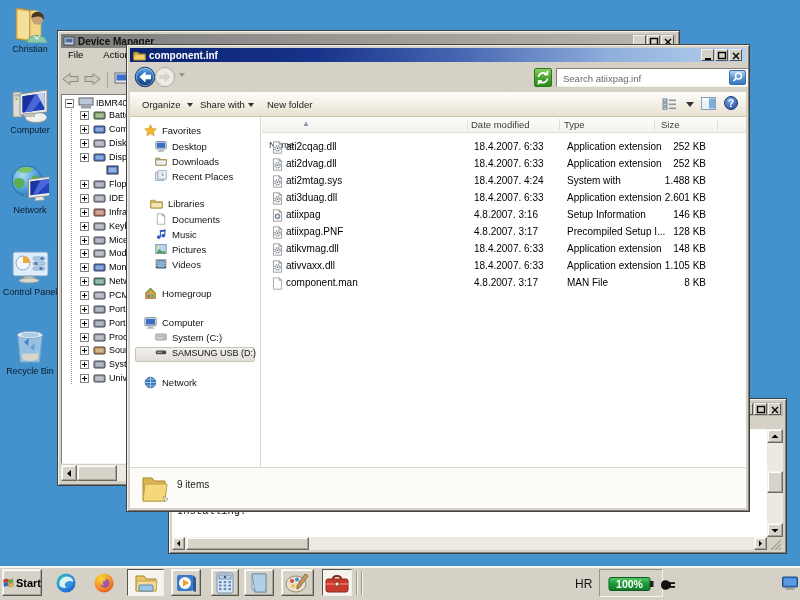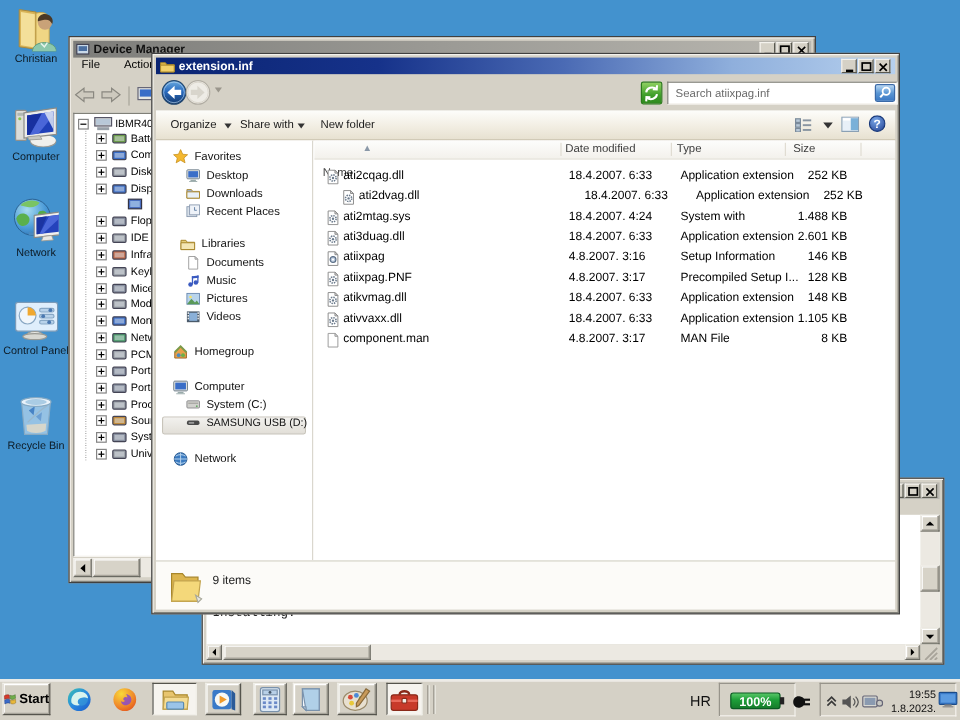--- a/index.html
+++ b/index.html
@@ -362,21 +362,21 @@
       </svg></div>
 </div>
 <div id="ex" class="win" style="left:126px; top:44px; width:624px; height:468px; z-index:3;">
 <div class="tbar active">
 <span style="margin-left:3px;display:inline-flex;">
         <svg width="13" height="13" viewBox="0 0 16 16">
           <path d="M1 4 L6 4 L7.5 6 L15 6 L15 13.5 L1 13.5 Z" fill="#e0b84a" stroke="#a8862a"></path>
           <path d="M1 6.5 L15 6.5 L15 13.5 L1 13.5 Z" fill="#f2d06a" stroke="#a8862a"></path>
         </svg>
       </span>
-<span class="ttl">extension.inf</span>
+<span class="ttl">component.inf</span>
 <div class="wbtns" style="right:4px;">
         <div class="wbtn"><svg width="13" height="12">
             <rect x="3" y="8" width="6" height="2" fill="#000"></rect>
           </svg></div>
         <div class="wbtn"><svg width="13" height="12">
             <rect x="2.5" y="2.5" width="7" height="6" fill="none" stroke="#000" stroke-width="1.4"></rect>
           </svg></div>
         <div class="wbtn"><svg width="13" height="12">
             <path d="M3 3 L9 9 M9 3 L3 9" stroke="#000" stroke-width="1.4"></path>
           </svg></div>
@@ -578,21 +578,21 @@
 <path d="M3 1 L10 1 L13 4 L13 15 L3 15 Z" fill="#fff" stroke="#8c8c8c"></path>
 <path d="M10 1 L10 4 L13 4 Z" fill="#d8d8d8" stroke="#8c8c8c"></path>
 <circle cx="8" cy="9" r="3.2" fill="none" stroke="#6a7a8c" stroke-width="1.6" stroke-dasharray="1.5 1"></circle>
 <circle cx="8" cy="9" r="1.2" fill="#6a7a8c"></circle>
           </svg></span>
         <span style="position:absolute;left:24px;top:2px;">ati2cqag.dll</span>
         <span style="position:absolute;left:212px;top:2px;">18.4.2007. 6:33</span>
         <span style="position:absolute;left:305px;top:2px;">Application extension</span>
         <span style="position:absolute;left:380px;top:2px;width:64px;text-align:right;">252 KB</span>
       </div>
-<div class="frow" style="left:145px;top:39px;right:0;">
+<div class="frow" style="left:132px;top:39px;right:0;">
         <span style="position:absolute;left:9px;top:2px;"><svg width="13" height="13" viewBox="0 0 16 16">
 <path d="M3 1 L10 1 L13 4 L13 15 L3 15 Z" fill="#fff" stroke="#8c8c8c"></path>
 <path d="M10 1 L10 4 L13 4 Z" fill="#d8d8d8" stroke="#8c8c8c"></path>
 <circle cx="8" cy="9" r="3.2" fill="none" stroke="#6a7a8c" stroke-width="1.6" stroke-dasharray="1.5 1"></circle>
 <circle cx="8" cy="9" r="1.2" fill="#6a7a8c"></circle>
           </svg></span>
         <span style="position:absolute;left:24px;top:2px;">ati2dvag.dll</span>
         <span style="position:absolute;left:212px;top:2px;">18.4.2007. 6:33</span>
         <span style="position:absolute;left:305px;top:2px;">Application extension</span>
         <span style="position:absolute;left:380px;top:2px;width:64px;text-align:right;">252 KB</span>
@@ -797,35 +797,18 @@
         <rect x="2" y="3.5" width="41" height="13" rx="2" fill="url(#batg)" stroke="#0a5a22"></rect>
         <rect x="43" y="7" width="3.5" height="6" fill="#222"></rect>
         <text x="22.5" y="14" font-size="10.5" font-weight="bold" fill="#fff" text-anchor="middle" font-family="Liberation Sans">100%</text>
       </svg>
       <svg width="20" height="16" viewBox="0 0 20 16" style="position:absolute;left:58px;top:7px;">
         <path d="M3 8 C3 4.7 5.7 2.5 9 3.5 C11.5 4.2 13 6 13 8 C13 10 11.5 11.8 9 12.5 C5.7 13.5 3 11.3 3 8 Z" fill="#111"></path>
         <rect x="12" y="5.2" width="5" height="1.8" fill="#111"></rect>
         <rect x="12" y="9" width="5" height="1.8" fill="#111"></rect>
       </svg>
     </div>
-<div class="tray" style="left:683px;width:114px;">
-      <svg width="10" height="12" viewBox="0 0 10 12" style="position:absolute;left:4px;top:8px;">
-        <path d="M1.5 6.5 L5 3 L8.5 6.5" stroke="#3a3a3a" stroke-width="1.4" fill="none"></path>
-        <path d="M1.5 10 L5 6.5 L8.5 10" stroke="#3a3a3a" stroke-width="1.4" fill="none"></path>
-      </svg>
-      <svg width="16" height="14" viewBox="0 0 16 14" style="position:absolute;left:17px;top:8px;">
-        <path d="M1 5 L4 5 L8 1.5 L8 12.5 L4 9 L1 9 Z" fill="#555"></path>
-        <path d="M10 4 C12 6 12 8 10 10 M12 2.5 C15 5.5 15 8.5 12 11.5" stroke="#555" fill="none"></path>
-      </svg>
-      <svg width="18" height="14" viewBox="0 0 18 14" style="position:absolute;left:34px;top:8px;">
-        <rect x="1" y="2" width="12" height="9" rx="1" fill="#d8d8d2" stroke="#667"></rect>
-        <rect x="2.5" y="3.5" width="9" height="6" fill="#8a9ab0"></rect>
-        <circle cx="15" cy="8" r="2.5" fill="#c8c8c2" stroke="#667"></circle>
-      </svg>
-      <div style="position:absolute;left:52px;top:4px;width:44px;text-align:right;color:#111;font-size:9px;">19:55</div>
-      <div style="position:absolute;left:42px;top:15px;width:54px;text-align:right;color:#111;font-size:9px;">1.8.2023.</div>
-    </div>
 <div style="position:absolute;left:782px;top:9px;"><svg width="16" height="14" viewBox="0 0 16 14" style="">
         <rect x="0.5" y="1" width="15" height="10" rx="1" fill="#3a7ac8" stroke="#1a4a88"></rect>
         <rect x="2" y="2.5" width="12" height="7" fill="#5a9ae0"></rect>
         <rect x="5" y="11" width="6" height="1.5" fill="#888"></rect>
         <rect x="3.5" y="12.5" width="9" height="1" fill="#888"></rect>
       </svg></div>
 </div>
 </body></html>

